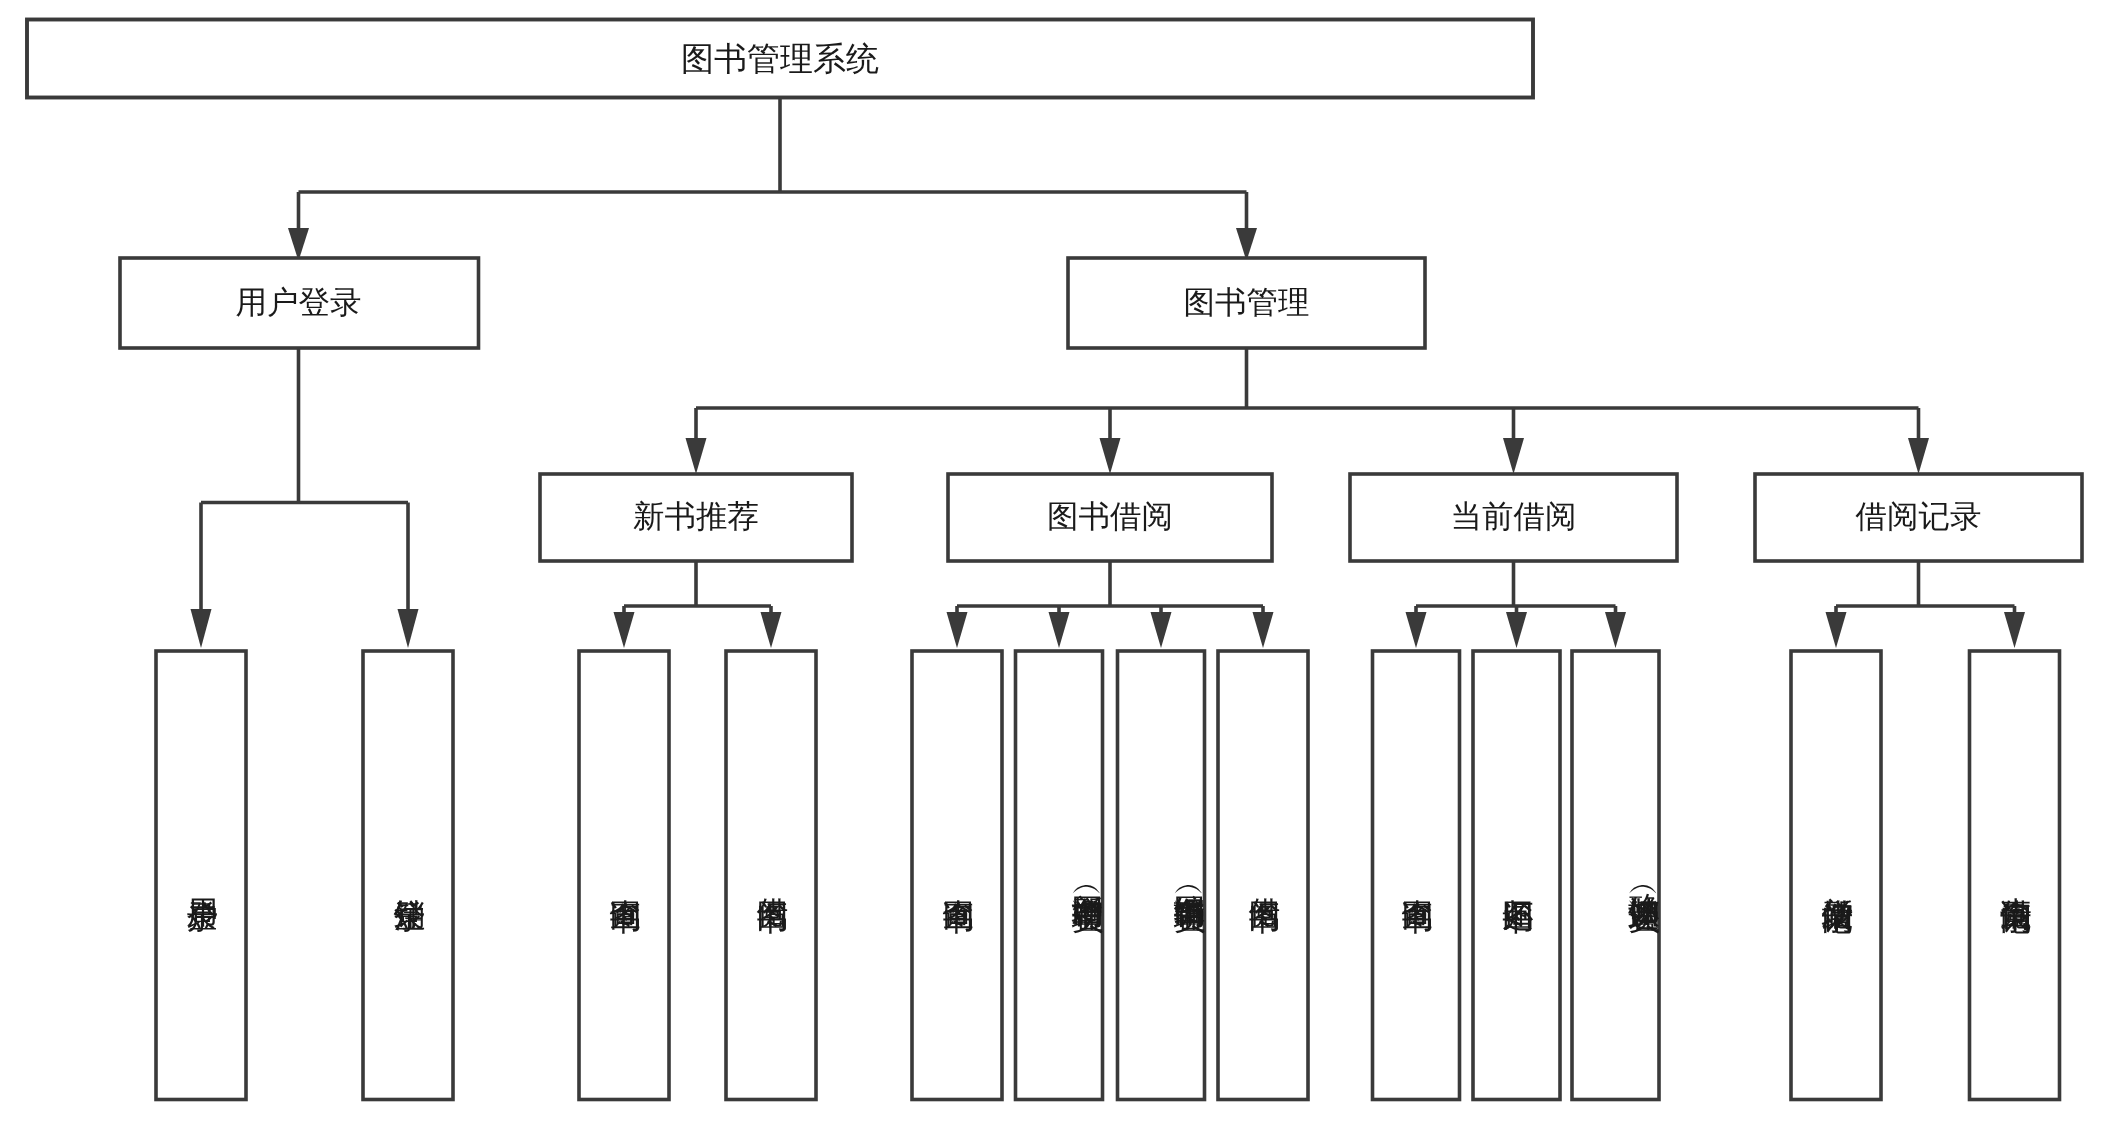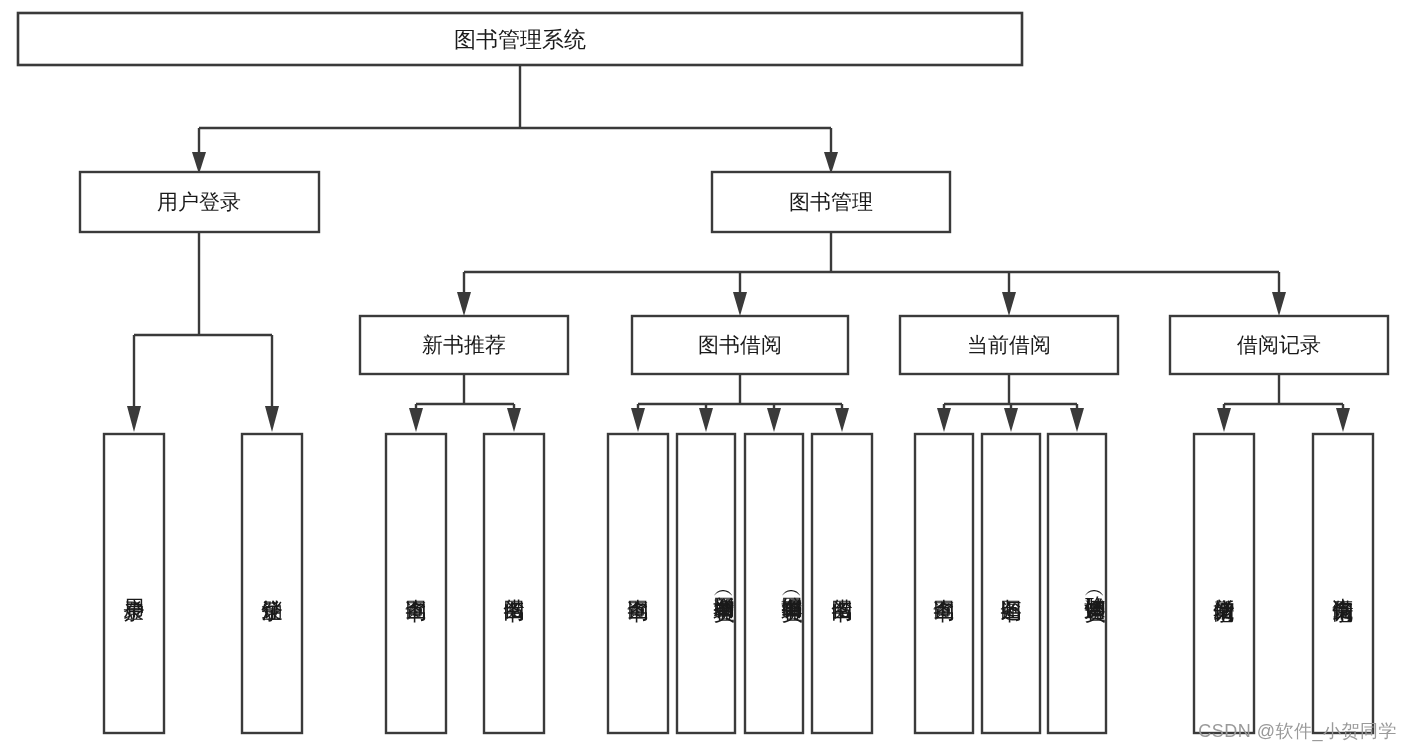--- a/index.html
+++ b/index.html
@@ -238,15 +238,14 @@
   <div class="vlabel" style="left:745px; top:438px; width:58px; height:291px; align-items:flex-start;">编辑图书（管理员）</div>
   <div class="vlabel" style="left:812px; top:434px; width:60px; height:299px;">借阅图书</div>
 
   <div class="vlabel" style="left:915px; top:434px; width:58px; height:299px;">查询图书</div>
   <div class="vlabel" style="left:982px; top:434px; width:58px; height:299px;">归还图书</div>
   <div class="vlabel" style="left:1048px; top:438px; width:58px; height:291px; align-items:flex-start;">确认归还（管理员）</div>
 
   <div class="vlabel" style="left:1194px; top:434px; width:60px; height:299px;">新增借阅记录</div>
   <div class="vlabel" style="left:1313px; top:434px; width:60px; height:299px;">查询借阅记录</div>
 
-  <div class="watermark">CSDN @软件_小贺同学</div>
 
 </div>
 
 </body></html>

